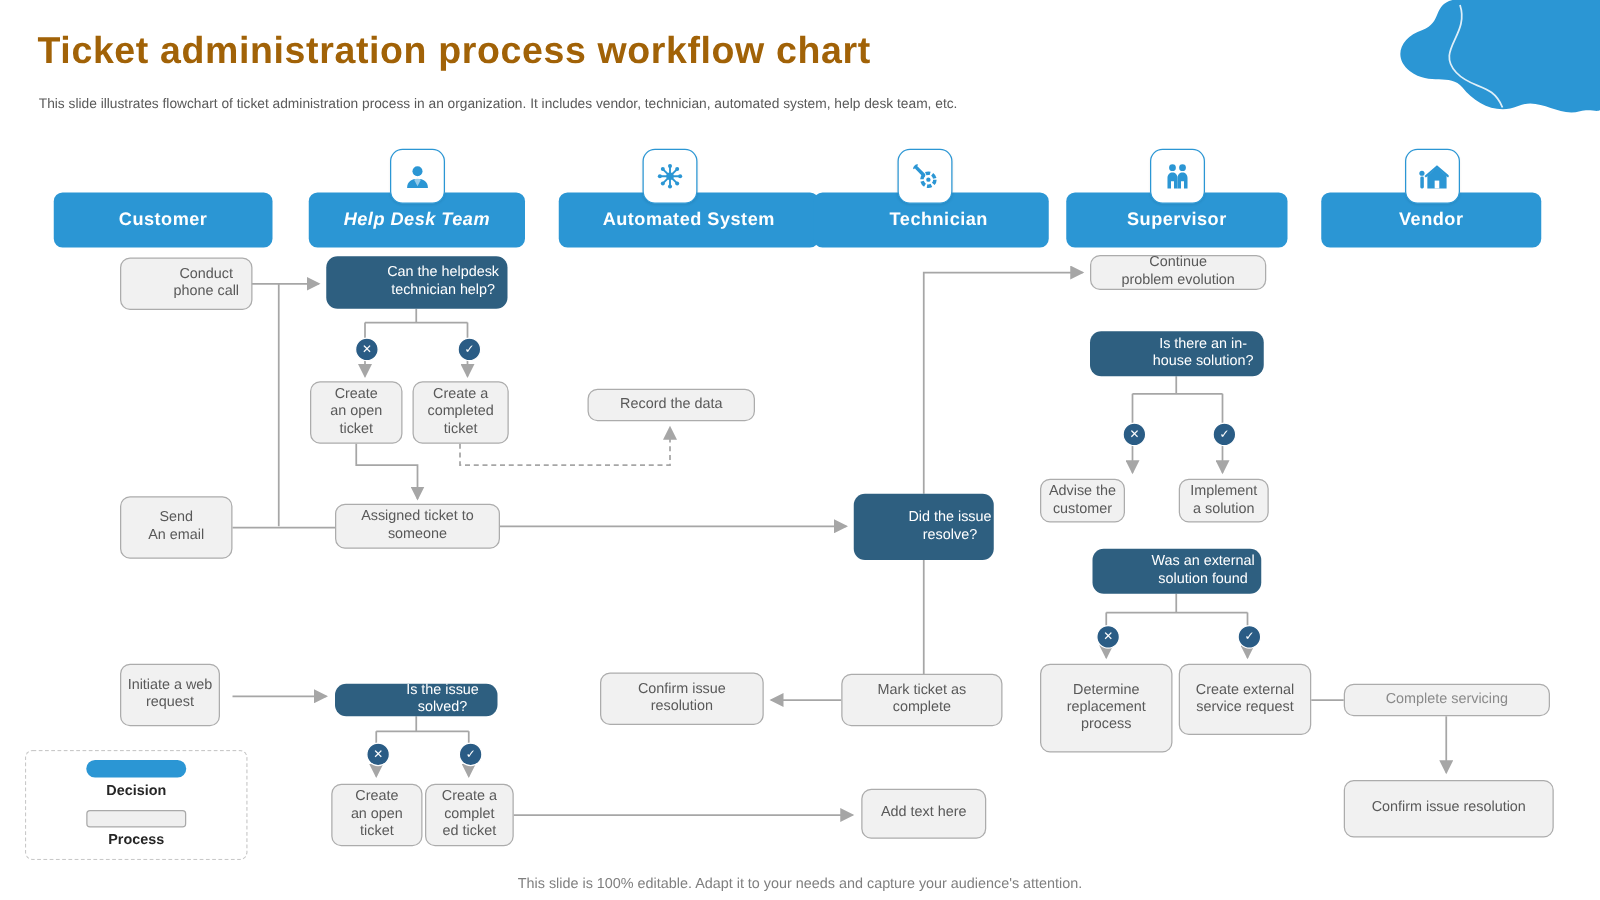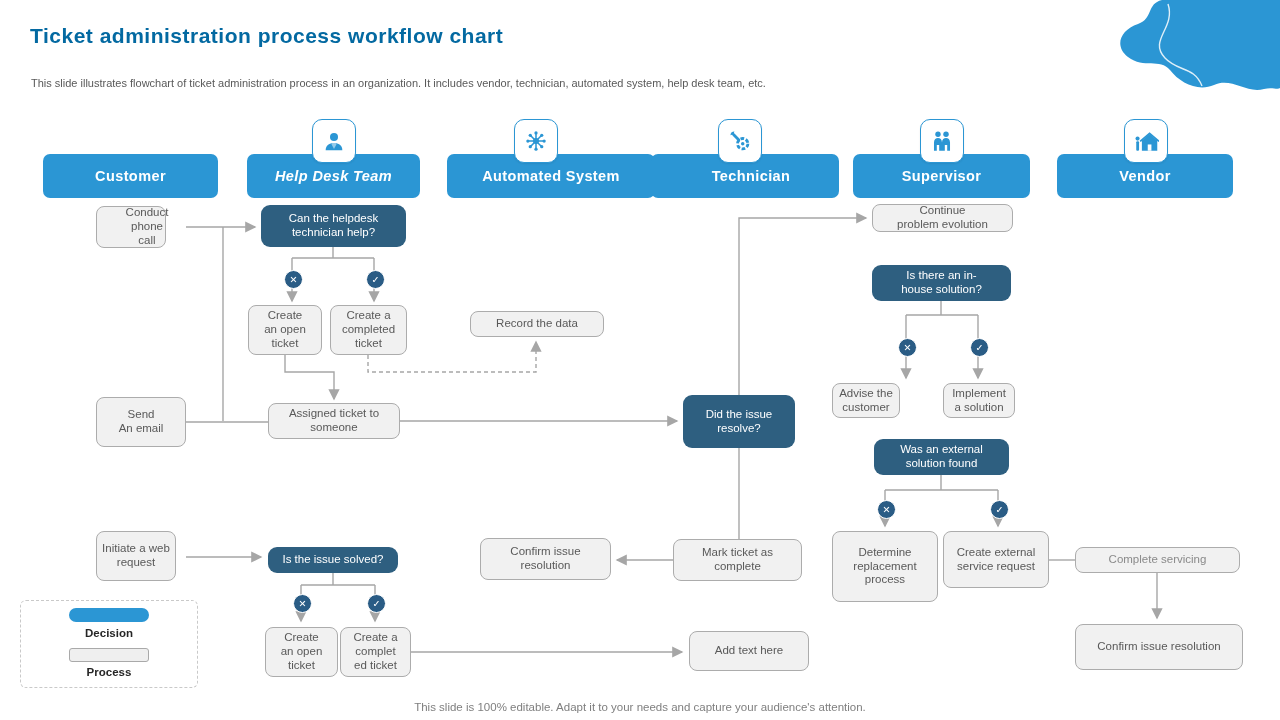--- a/index.html
+++ b/index.html
@@ -1,31 +1,31 @@
 <!DOCTYPE html>
 <html><head>
 <meta charset="utf-8">
 <style>
   html,body{margin:0;padding:0;background:#fff;}
   .canvas{position:relative;width:1280px;height:720px;background:#fff;overflow:hidden;
           font-family:"Liberation Sans",sans-serif;}
-  .title{position:absolute;left:30px;top:24px;font-size:21px;font-weight:800;color:#0369a1;
+  .title{position:absolute;left:30px;top:24px;font-size:30px;font-weight:800;color:#a16207;
          letter-spacing:.5px;}
   .subtitle{position:absolute;left:31px;top:77px;font-size:11px;color:#595959;}
   .footer{position:absolute;left:0;right:0;top:701px;text-align:center;font-size:11.5px;color:#7f7f7f;}
   .lane-header{position:absolute;height:44px;background:#2B96D4;color:#fff;font-weight:bold;
          font-size:14.5px;letter-spacing:.4px;display:flex;align-items:center;justify-content:center;
          border-radius:7px;}
   .lane-icon{position:absolute;top:119px;width:42px;height:42px;background:#fff;
          border:1.6px solid #2B96D4;border-radius:10px;display:flex;align-items:center;
          justify-content:center;box-shadow:0 1px 2px rgba(0,0,0,.08);z-index:3;}
   .nd{position:absolute;box-sizing:border-box;display:flex;align-items:center;justify-content:center;
       text-align:center;white-space:pre-line;line-height:1.2;z-index:2;}
   .process{background:#F1F1F1;border:1px solid #ACACAC;border-radius:8px;color:#595959;font-size:11.5px;}
-  .decision{background:#2E5F80;border-radius:9px;color:#fff;font-size:11.5px;}
+  .decision{background:#2E5F80;border-radius:9px;color:#fff;font-size:11.5px;padding-left:42px;}
   .badge{position:absolute;width:17px;height:17px;border-radius:50%;background:#2A5C85;color:#fff;
       font-size:9.5px;font-weight:bold;display:flex;align-items:center;justify-content:center;
       border:1px solid #fff;z-index:4;font-family:"DejaVu Sans",sans-serif;}
   .connectors{position:absolute;left:0;top:0;z-index:1;pointer-events:none;}
   .legend{position:absolute;left:20px;top:600px;width:178px;height:88px;border:1.5px dashed #c9c9c9;
       border-radius:6px;box-sizing:border-box;}
   .legend .bar-decision{position:absolute;left:48px;top:7px;width:80px;height:14px;background:#2B96D4;
       border-radius:7px;}
   .legend .bar-process{position:absolute;left:48px;top:47px;width:80px;height:14px;background:#efefef;
       border:1px solid #a9a9a9;border-radius:3px;box-sizing:border-box;}
@@ -151,21 +151,21 @@
   <div class="lane-header" style="left:651px;top:154px;width:176px;padding-left:12px;">
       <span>Technician</span>
     </div>
   <div class="lane-header" style="left:853px;top:154px;width:177px;">
       <span>Supervisor</span>
     </div>
   <div class="lane-header" style="left:1057px;top:154px;width:176px;">
       <span>Vendor</span>
     </div>
 
-  <div class="nd process" style="left:96px;top:206px;width:70px;height:42px;padding-left:32px;">Conduct
+  <div class="nd process" style="left:96px;top:206px;width:106px;height:42px;padding-left:32px;">Conduct
 phone call</div>
   <div class="nd process" style="left:96px;top:397px;width:90px;height:50px;">Send
 An email</div>
   <div class="nd process" style="left:96px;top:531px;width:80px;height:50px;">Initiate a web
 request</div>
 
   <div class="nd decision" style="left:261px;top:205px;width:145px;height:42px;">Can the helpdesk
 technician help?</div>
   <div class="nd process" style="left:248px;top:305px;width:74px;height:50px;">Create
 an open
@@ -177,21 +177,21 @@
 someone</div>
 
   <div class="nd process" style="left:470px;top:311px;width:134px;height:26px;">Record the data</div>
   <div class="nd process" style="left:480px;top:538px;width:131px;height:42px;">Confirm issue
 resolution</div>
 
   <div class="nd decision" style="left:683px;top:395px;width:112px;height:53px;">Did the issue
 resolve?</div>
   <div class="nd process" style="left:673px;top:539px;width:129px;height:42px;">Mark ticket as
 complete</div>
-  <div class="nd process" style="left:689px;top:631px;width:120px;height:40px;">Add text here</div>
+  <div class="nd process" style="left:689px;top:631px;width:100px;height:40px;">Add text here</div>
 
   <div class="nd process" style="left:872px;top:204px;width:141px;height:28px;">Continue
 problem evolution</div>
   <div class="nd decision" style="left:872px;top:265px;width:139px;height:36px;">Is there an in-
 house solution?</div>
   <div class="nd process" style="left:832px;top:383px;width:68px;height:35px;">Advise the
 customer</div>
   <div class="nd process" style="left:943px;top:383px;width:72px;height:35px;">Implement
 a solution</div>
   <div class="nd decision" style="left:874px;top:439px;width:135px;height:36px;">Was an external

